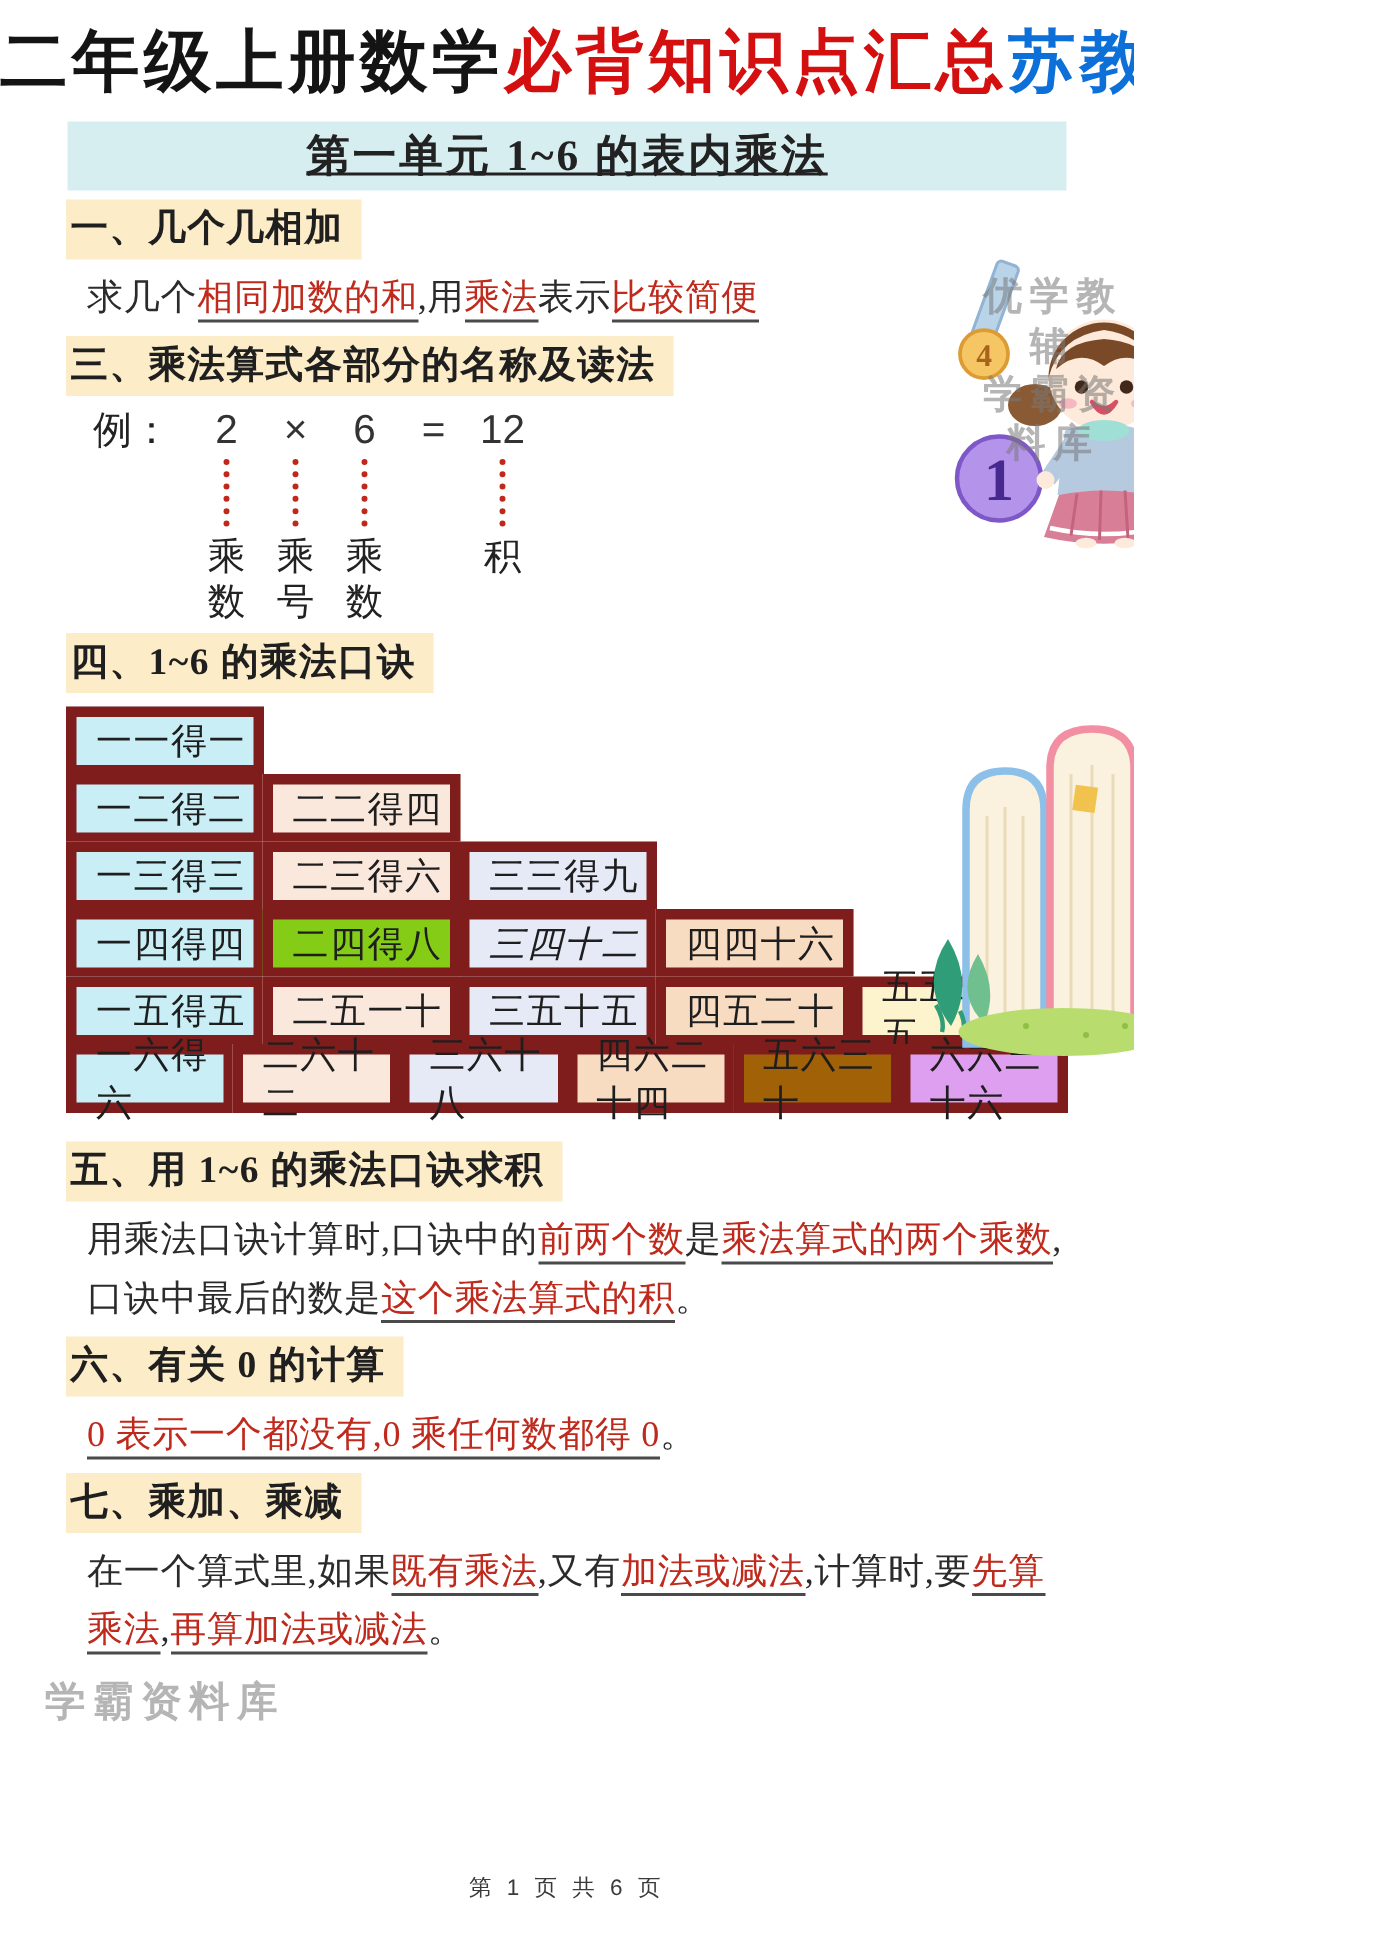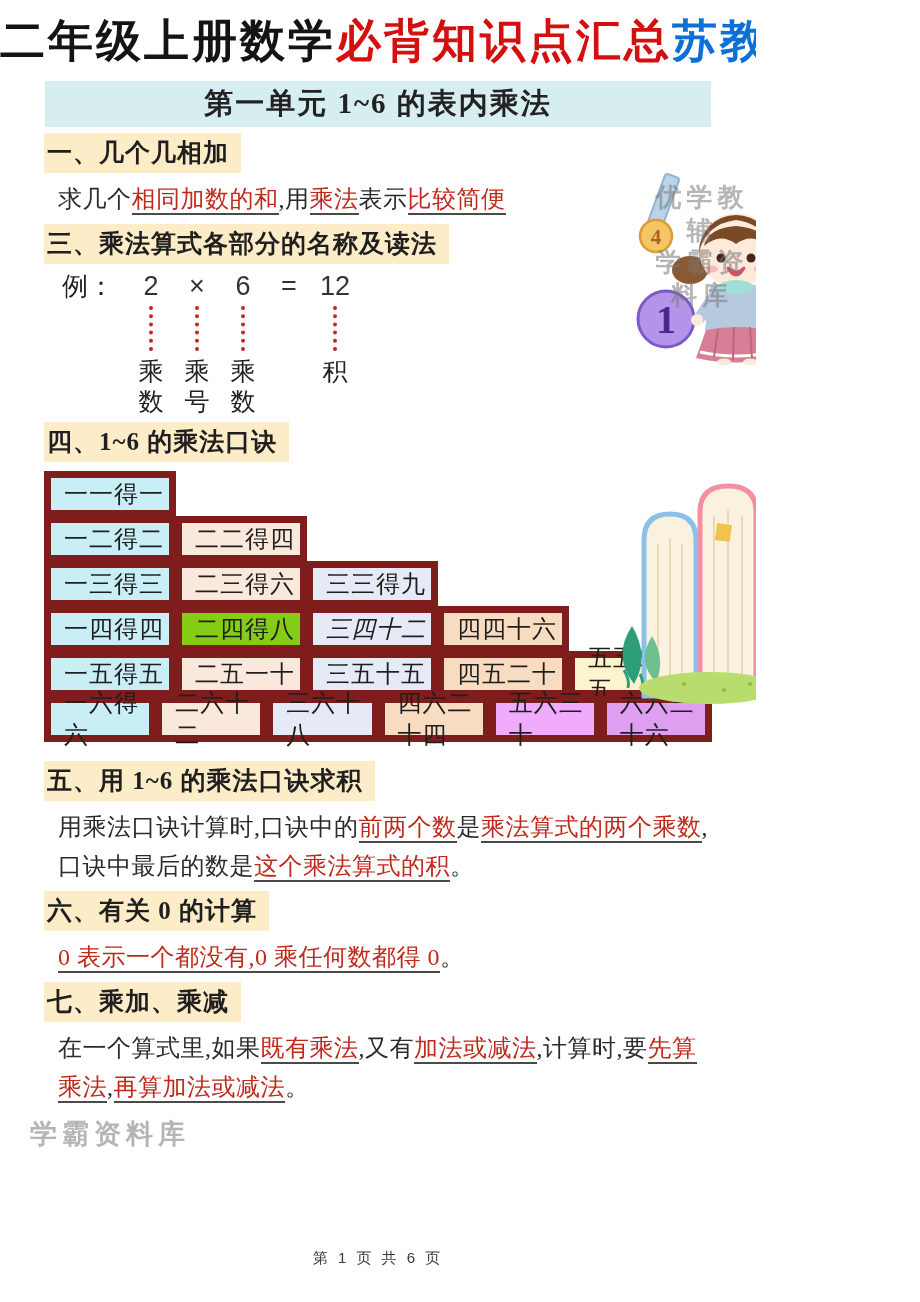--- a/index.html
+++ b/index.html
@@ -11,21 +11,21 @@
   
   .title { padding-top:12px; text-align:center; font-size:45px; font-weight:bold;
            letter-spacing:3px; line-height:1.3; white-space:nowrap; }
   .title .t-black { color:#141414; }
   .title .t-red   { color:#d40f0f; }
   .title .t-blue  { color:#0d6fd8; }
 
   
   .band { margin:10px 45px 0 45px; height:46px; background:#d7eef1;
           display:flex; align-items:center; justify-content:center;
-          font-size:29px; font-weight:bold; letter-spacing:2px; color:#222; }
+          font-size:29px; font-weight:bold; letter-spacing:2px; color:#222;text-decoration:underline; }
 
   .content { margin:0 44px; position:relative; }
 
   .sec-head { margin-top:6px; }
   .hl { display:inline-block; background:#fcecc7; font-size:25px; font-weight:bold;
         padding:5px 12px 5px 3px; line-height:1.2; color:#1f1f1f; letter-spacing:1px; }
 
   p.body { margin:7px 0 0 14px; font-size:24px; line-height:1.6; max-width:820px;
            letter-spacing:0.5px; }
   .seg-plain { color:#2b2b2b; }
@@ -147,21 +147,21 @@
           <div class="t-cell" style="background: rgb(251, 232, 220);">二五一十</div>
           <div class="t-cell" style="background: rgb(230, 234, 246);">三五十五</div>
           <div class="t-cell" style="background: rgb(248, 220, 194);">四五二十</div>
           <div class="t-cell" style="background: rgb(253, 243, 205);">五五二十五</div>
         </div>
         <div class="t-row">
           <div class="t-cell" style="background: rgb(201, 238, 246);">一六得六</div>
           <div class="t-cell" style="background: rgb(251, 232, 220);">二六十二</div>
           <div class="t-cell" style="background: rgb(230, 234, 246);">三六十八</div>
           <div class="t-cell" style="background: rgb(248, 220, 194);">四六二十四</div>
-          <div class="t-cell" style="background: #f0abfc;">五六三十</div>
+          <div class="t-cell" style="background: #a16207;">五六三十</div>
           <div class="t-cell" style="background: rgb(222, 159, 240);">六六三十六</div>
         </div>
       </div>
 
     <div class="sec-head" style="margin-top:19px;">
       <span class="hl">五、用 1~6 的乘法口诀求积</span>
     </div>
     <p class="body"><span class="seg-plain">用乘法口诀计算时,口诀中的</span><span class="seg-ru">前两个数</span><span class="seg-plain">是</span><span class="seg-ru">乘法算式的两个乘数</span><span class="seg-plain">,口诀中最后的数是</span><span class="seg-ru">这个乘法算式的积</span><span class="seg-plain">。</span></p>
 
     <div class="sec-head">

